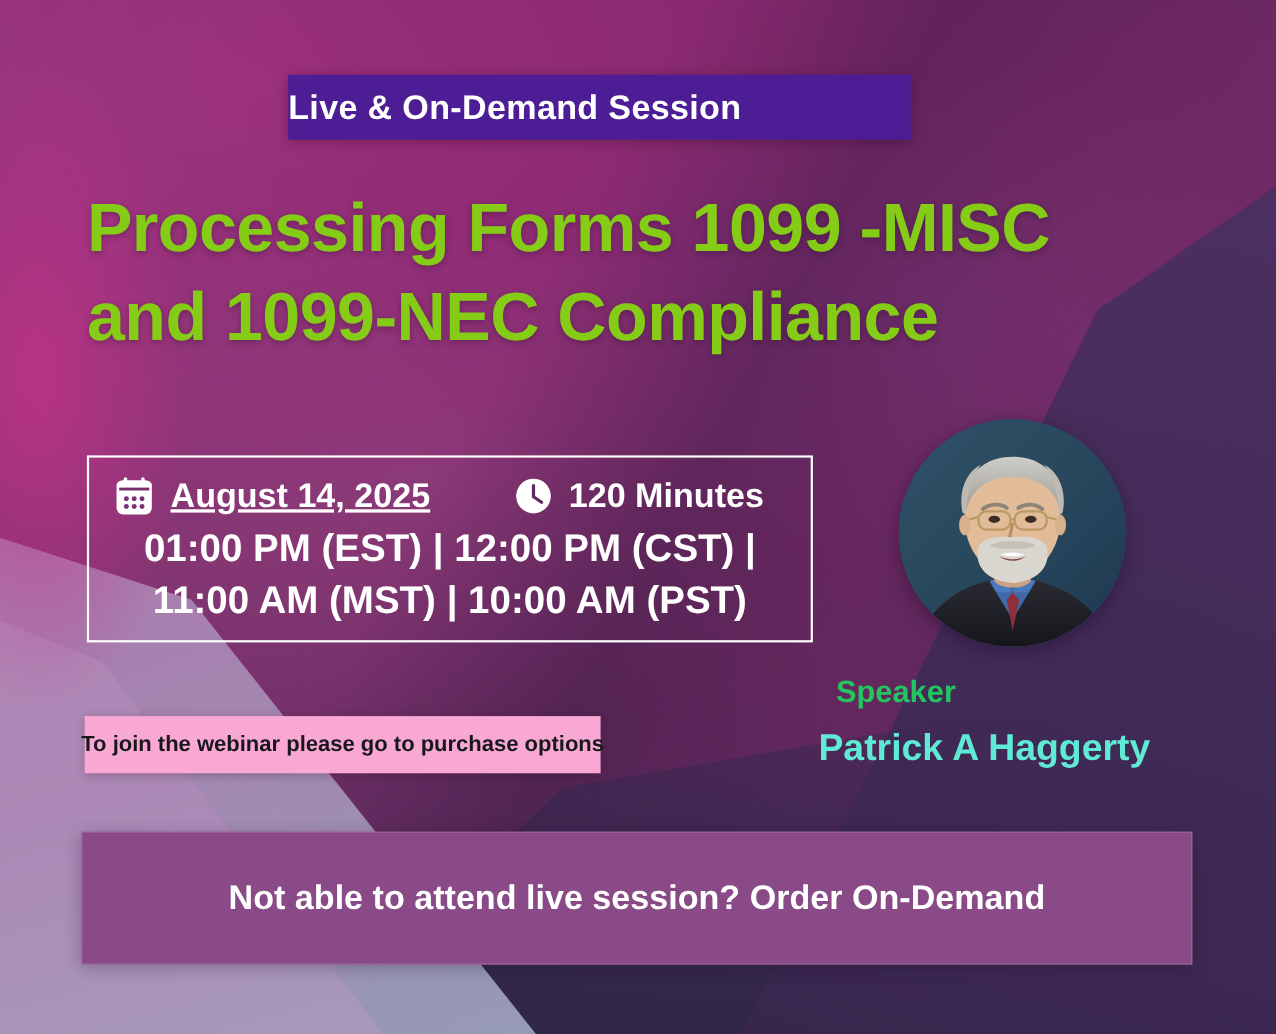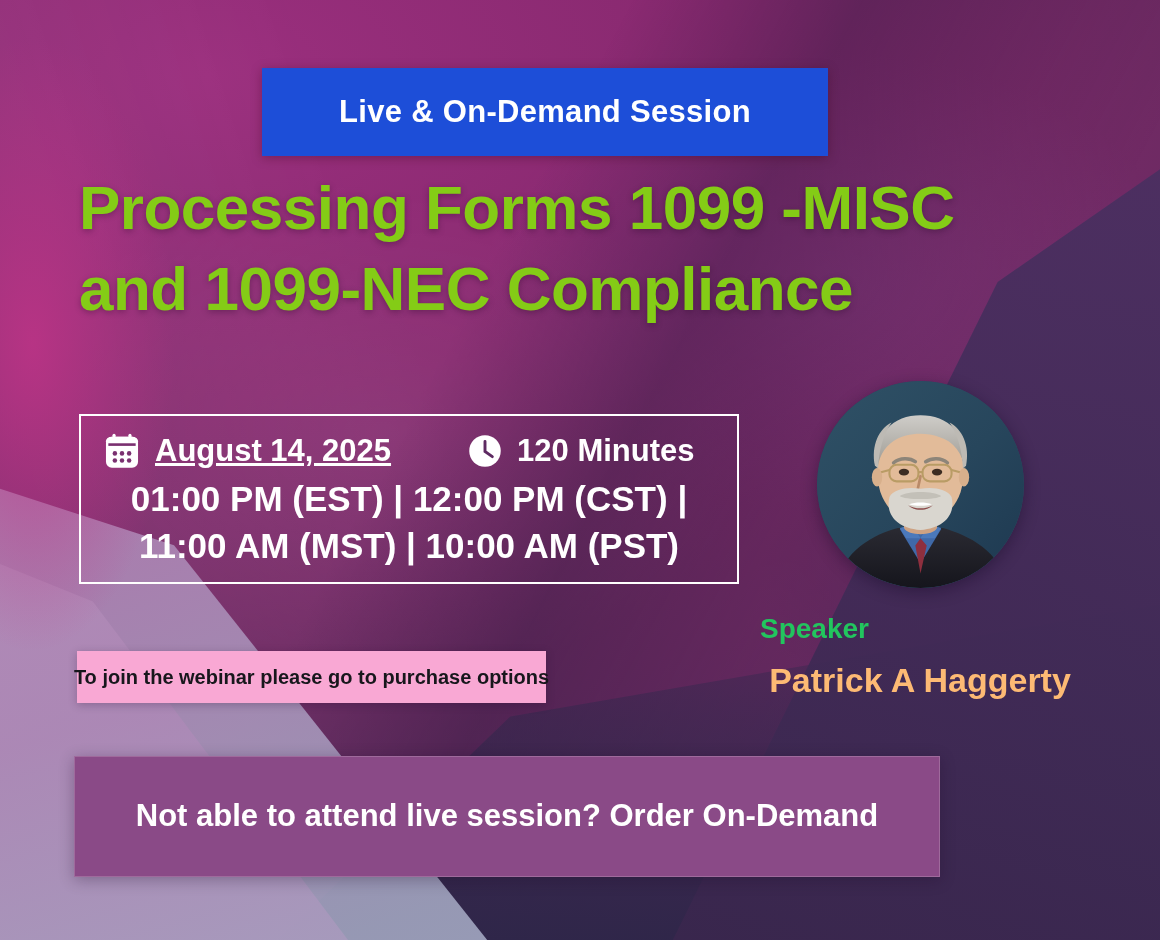--- a/index.html
+++ b/index.html
@@ -71,23 +71,23 @@
     z-index:5;
     background:radial-gradient(60% 52% at 22% 42%, rgba(190,52,135,.85) 0%, rgba(160,45,120,0) 72%);
   }
 
   
   .content{ position:relative; z-index:10; width:100%; height:100%; }
 
   
   .badge{
     position:absolute; left:262px; top:68px;
-    width:566px; height:88px;
-    background:#1d4ed8;
-    display:flex; align-items:center; justify-content:center;
+    width:566px; height:59px;
+    background:#4c1d95;
+    display:flex; align-items:center; 
     box-shadow:0 2px 10px rgba(60,0,25,.35);
   }
   .badge-text{
     color:#ffffff;
     font-size:31px;
     font-weight:bold;
     letter-spacing:.3px;
     white-space:nowrap;
   }
 
@@ -151,28 +151,28 @@
     box-shadow:0 4px 16px rgba(20,8,35,.4);
   }
   .avatar svg{ display:block; width:100%; height:100%; }
   .speaker-role{
     position:absolute; left:760px; top:613px; width:320px;
     text-align:left; color:#22c55e;
     font-size:28px; font-weight:bold;
   }
   .speaker-name{
     position:absolute; left:744px; top:661px; width:352px;
-    text-align:center; color:#fdba74;
+    color:#5eead4;
     font-size:34px; font-weight:bold; white-space:nowrap;
   }
 
   
   .ondemand{
     position:absolute; left:74px; top:756px;
-    width:866px; height:121px;
+    width:1010px; height:121px;
     background:#8a4a87;
     border:1px solid rgba(255,255,255,.18);
     display:flex; flex-direction:column;
     align-items:center; justify-content:center;
     box-shadow:0 3px 14px rgba(30,10,40,.3);
   }
   .ondemand-line{
     color:#ffffff; font-size:31px; font-weight:bold;
     line-height:1.32; white-space:nowrap;
   }

